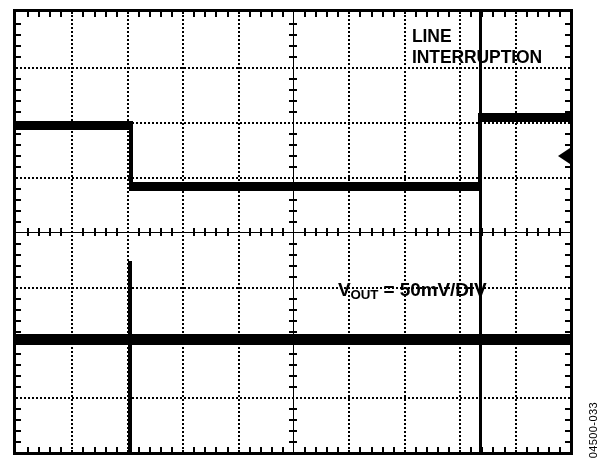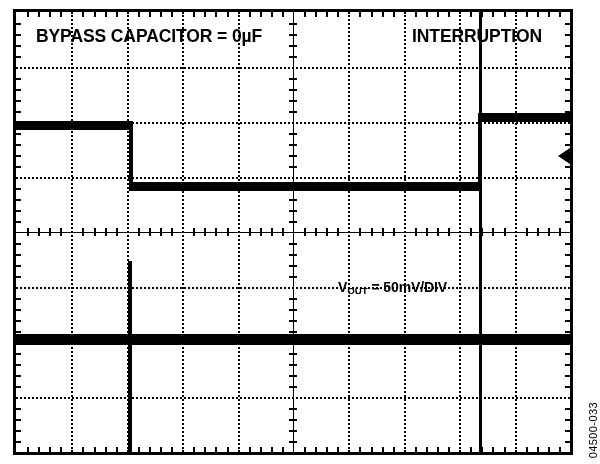--- a/index.html
+++ b/index.html
@@ -110,21 +110,21 @@
     letter-spacing: -0.1px;
   }
   .annot .sub {
     font-size: 0.70em;
     vertical-align: -0.22em;
     font-weight: bold;
   }
   #label-bypass   { left: 20px;  top: 14px;  font-size: 17.5px; }
   #label-line     { left: 396px; top: 14px;  font-size: 17.5px; text-align: left; }
   #label-vin      { left: 322px; top: 111px; font-size: 16.5px; }
-  #label-vout     { left: 322px; top: 267px; font-size: 14px; }
+  #label-vout     { left: 322px; top: 267px; font-size: 19px; }
   #label-time     { left: 322px; top: 388px; font-size: 16.5px; }
 
   
   #figure-id {
     position: absolute;
     right: 1px;
     bottom: 6px;
     font-size: 11px;
     color: #000000;
     font-family: "Liberation Sans", sans-serif;
@@ -375,25 +375,23 @@
         <div class="tick" style="top: 429px; left: 273px; height: 2px; width: 8px;"></div>
         <div class="trace-noisy" style="left: 0px; top: 109px; width: 113px; height: 9px;"></div>
         <div class="trace" style="left: 113px; top: 109px; width: 4px; height: 70px;"></div>
         <div class="trace-noisy" style="left: 115px; top: 170px; width: 350px; height: 9px;"></div>
         <div class="trace" style="left: 462px; top: 101px; width: 4px; height: 78px;"></div>
         <div class="trace-noisy" style="left: 464px; top: 101px; width: 90px; height: 9px;"></div>
         <div class="trace-noisy" style="left: 0px; top: 322px; width: 554px; height: 11px;"></div>
         <div class="trace" style="left: 112px; top: 249px; width: 4px; height: 191px;"></div>
         <div class="trace" style="left: 463px; top: 0px; width: 3px; height: 440px;"></div>
 
-      <div class="annot" id="label-bypass">
-        <span>BYPASS CAPACITOR = 0µF</span>
-      </div>
 
       <div class="annot" id="label-line">
+        <div>LINE</div>
         <div>INTERRUPTION</div>
       </div>
 
 
       <div class="annot" id="label-vout"><span>V</span><span class="sub">OUT</span><span> = 50mV/DIV</span></div>
 
 
     <div class="trig-marker" style="right: 0px; top: 136px;"></div>
       </div>
   </div>

